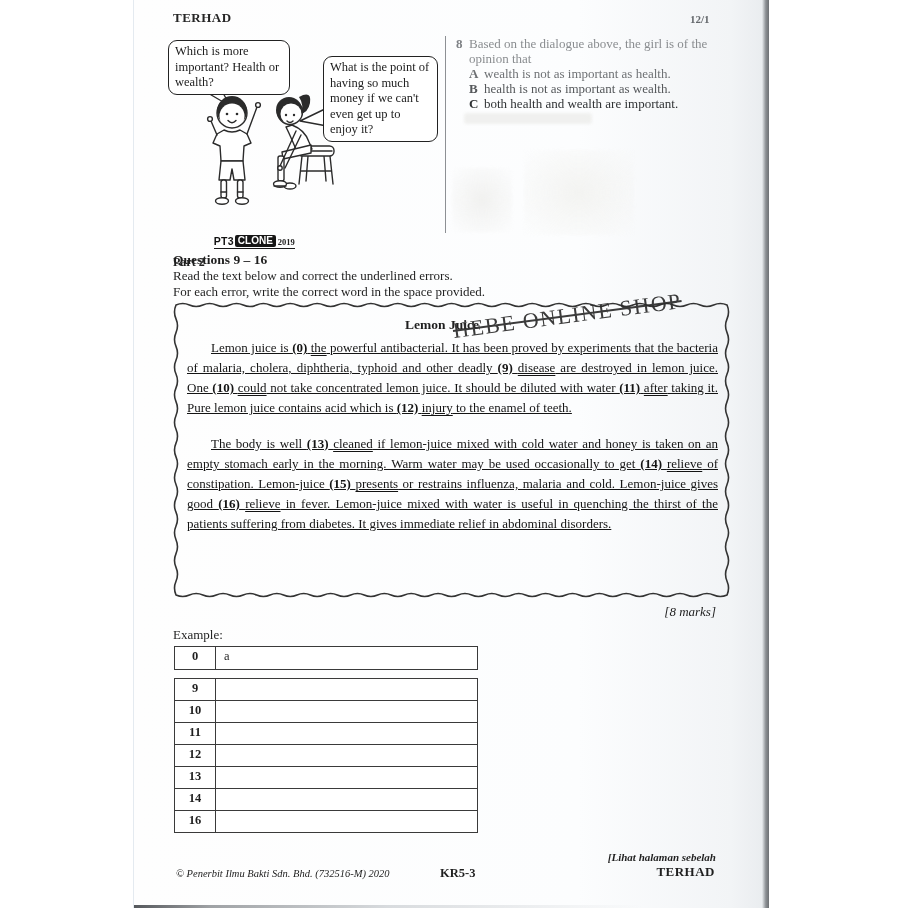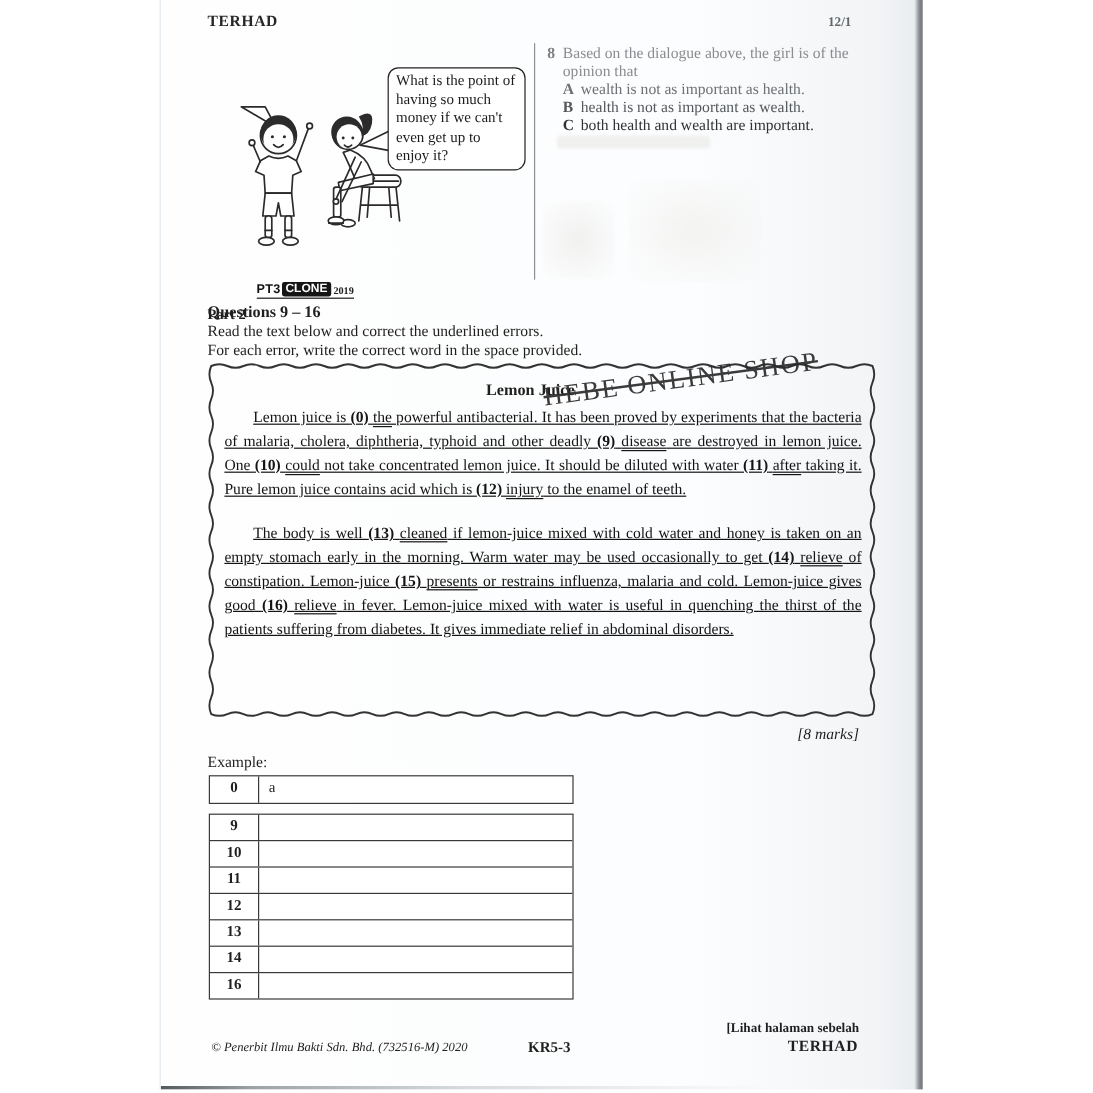--- a/index.html
+++ b/index.html
@@ -66,34 +66,35 @@
   .tbl{position:absolute;left:40px;width:302px;border:1.4px solid #3a3a3a;background:#fff;}
   .tbl-example{top:646px;}
   .tbl-main{top:678px;}
   .trow{display:flex;height:21px;border-bottom:1.4px solid #3a3a3a;}
   .trow:last-child{border-bottom:none;}
   .trow-example{height:22px;}
   .num-cell{width:40px;flex:none;border-right:1.4px solid #3a3a3a;font-weight:bold;font-size:12.5px;
             text-align:center;padding-top:2px;}
   .ans-cell{flex:1;font-size:12.5px;padding:2px 0 0 8px;}
   
-  .foot-note{position:absolute;right:53px;top:851px;font-weight:bold;font-size:11px;}
+  .foot-note{position:absolute;right:53px;top:851px;font-weight:bold;font-style:italic;font-size:11px;}
   .foot-terhad{position:absolute;right:54px;top:864px;font-weight:bold;font-size:13px;letter-spacing:.5px;}
   .foot-copy{position:absolute;left:42px;top:868px;font-style:italic;font-size:10.5px;color:#222;}
   .foot-code{position:absolute;left:306px;top:866px;font-weight:bold;font-size:12.5px;}
 </style>
 </head>
 <body>
 
 <div class="canvas">
   <div class="page">
 
     <div class="hdr-left">TERHAD</div>
     <div class="hdr-right">12/1</div>
 
+    <div class="bubble bubble1">Which is more important? Health or wealth?</div>
     <div class="bubble bubble2">What is the point of having so much money if we can't even get up to enjoy it?</div>
 
     <svg class="cartoon" viewBox="0 0 320 180" fill="none" stroke="#2b2b2b" stroke-width="1.4" stroke-linecap="round" stroke-linejoin="round">
 
       <polygon points="67,54 87,54 96,71" fill="#ffffff"></polygon>
       <polygon points="193,73 193,91 166,86" fill="#ffffff"></polygon>
 
       <g>
         <line x1="168" y1="121" x2="165" y2="149"></line>
         <line x1="196" y1="121" x2="199" y2="149"></line>

